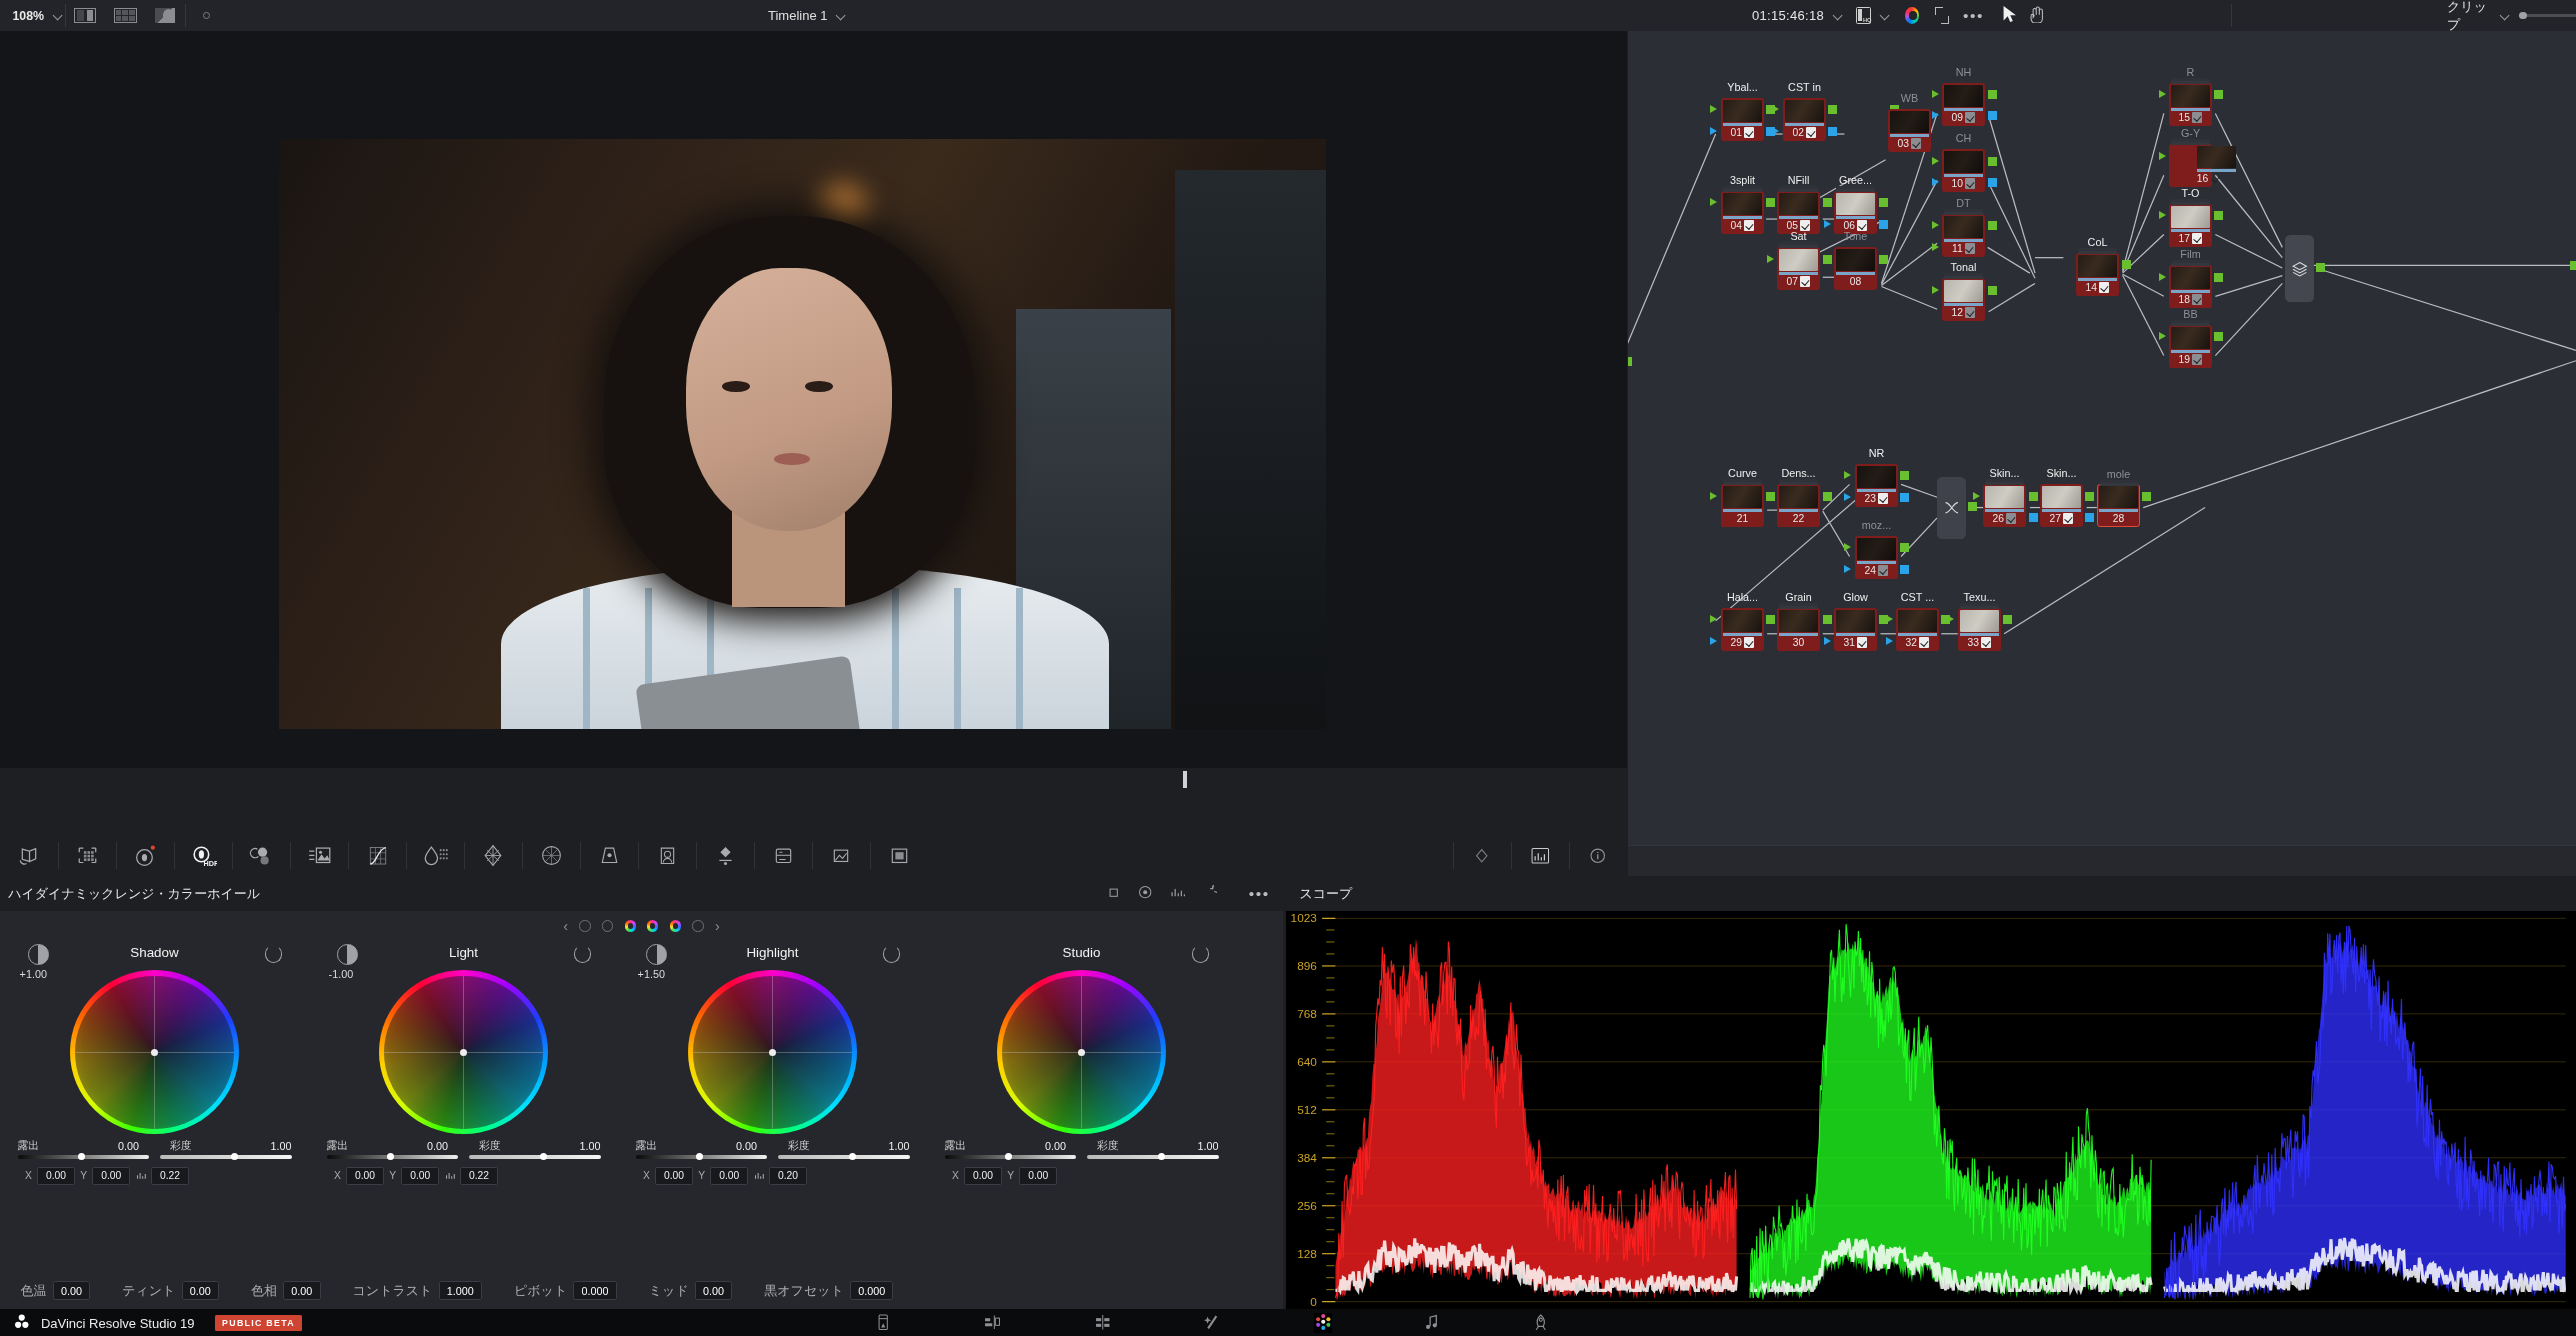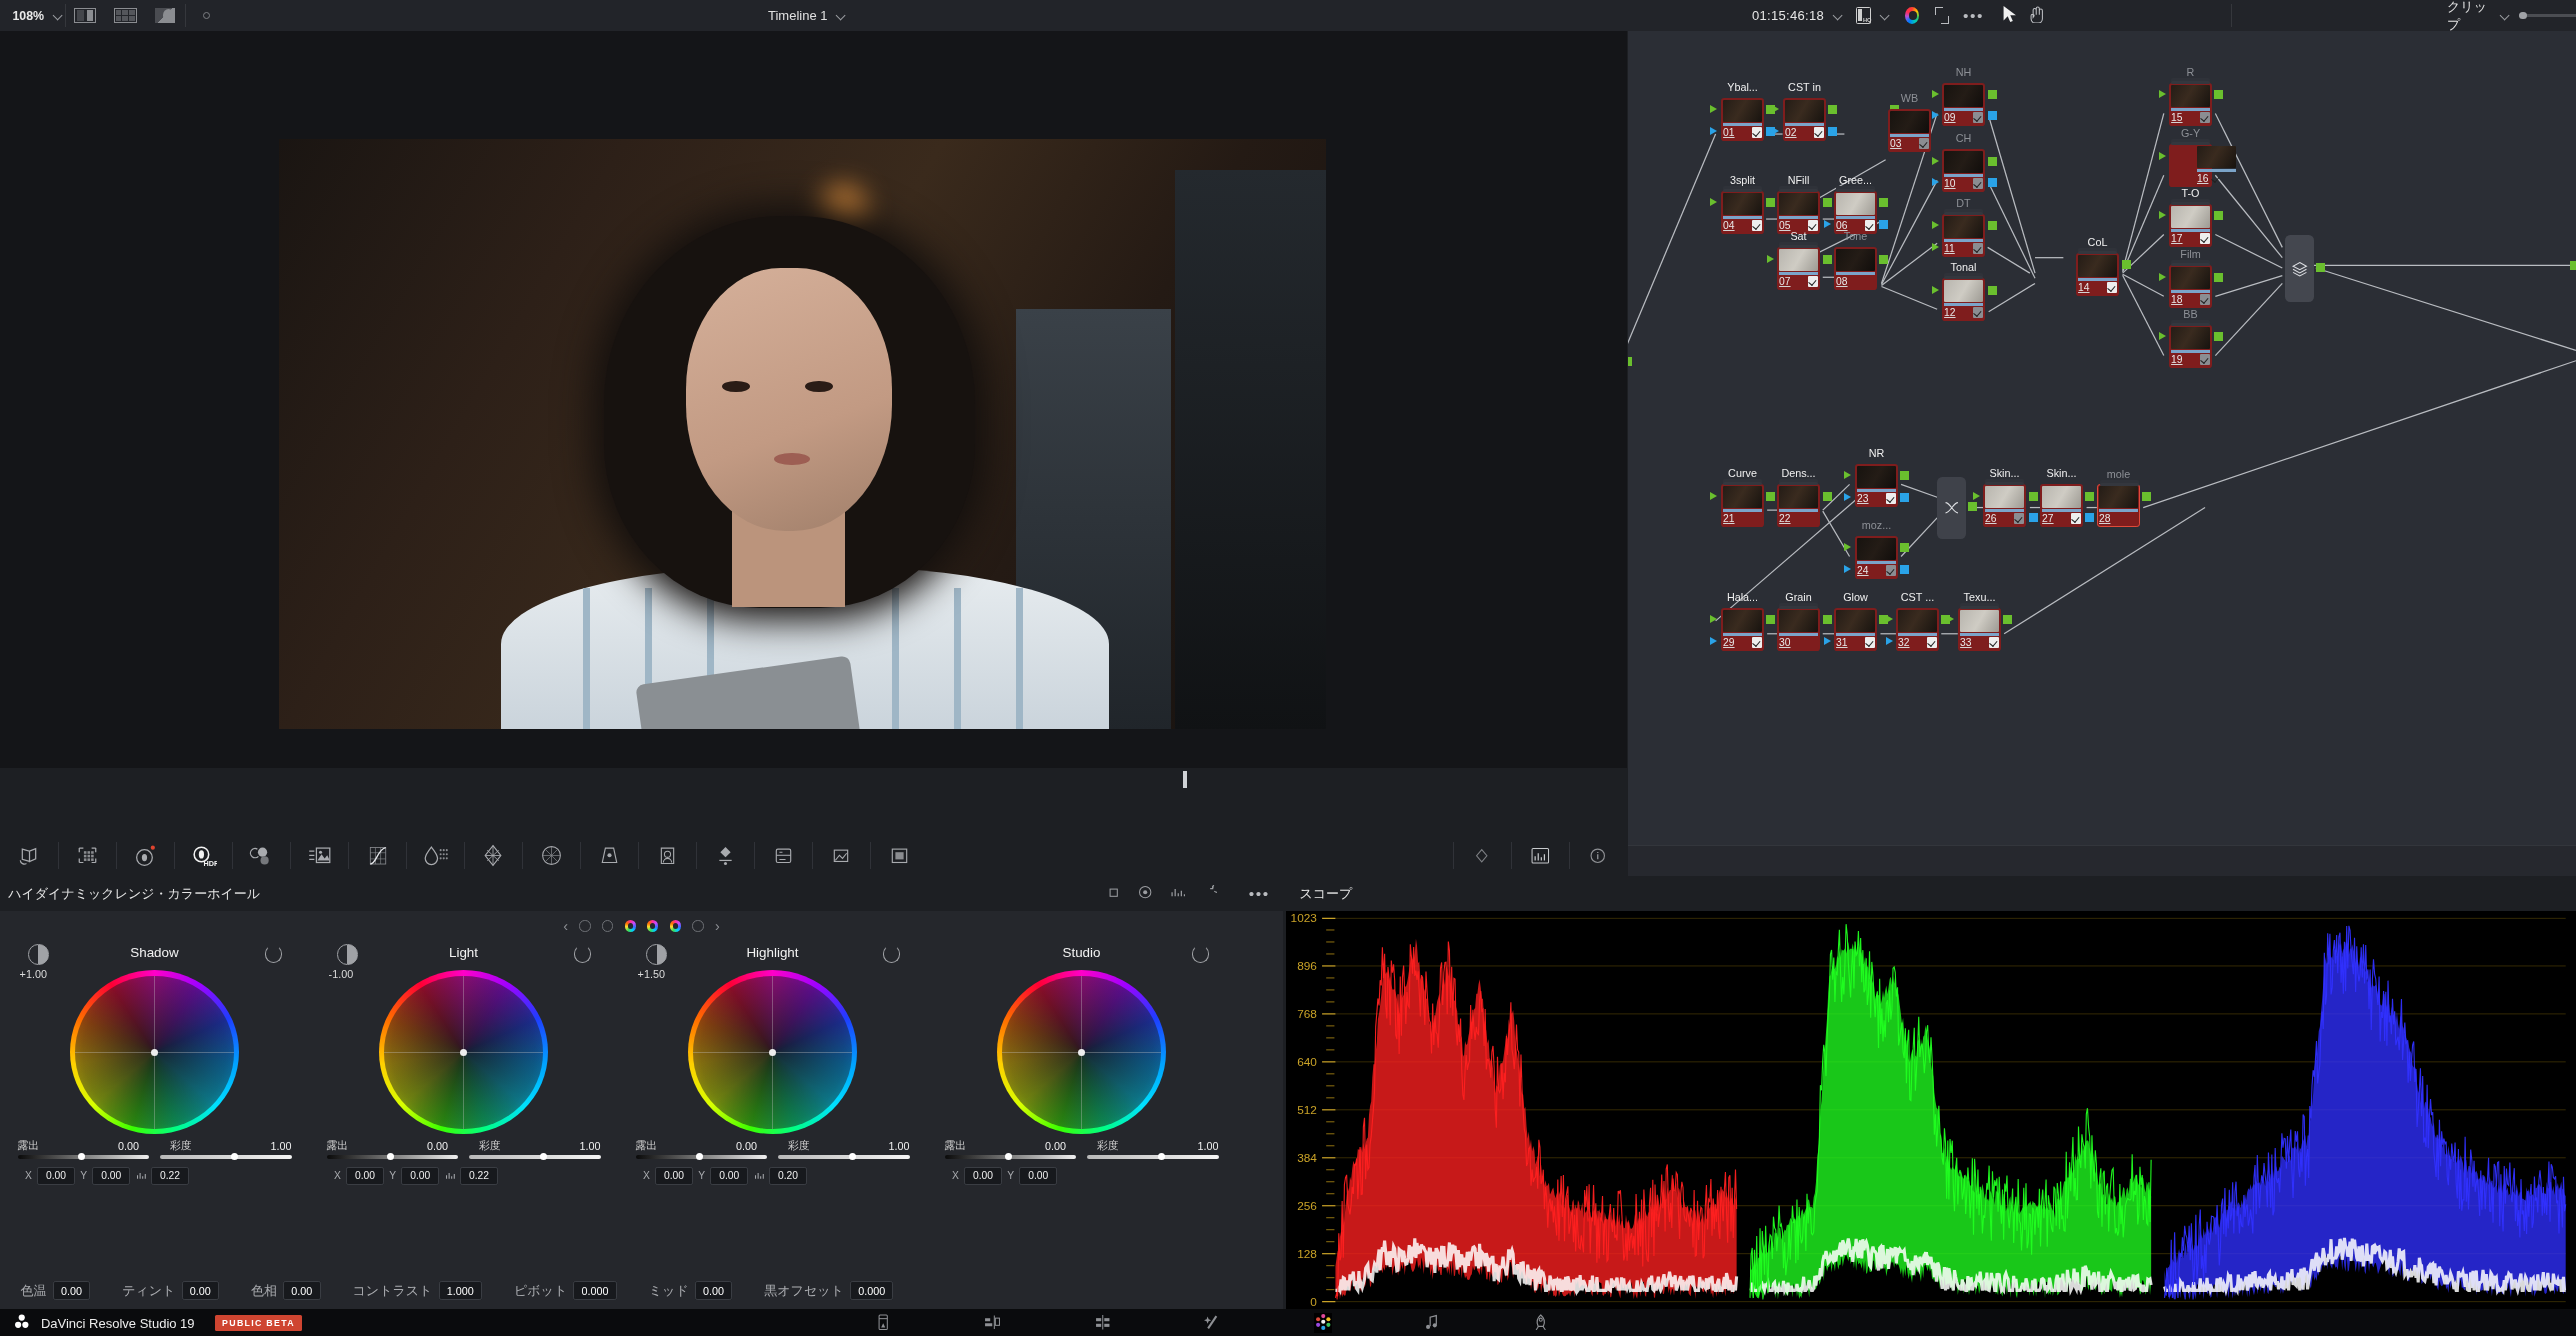--- a/index.html
+++ b/index.html
@@ -67,21 +67,21 @@
   .tool + .tool:before{ content:""; position:absolute; left:0; top:7.2px; height:27px; width:0.5px; background:#303238;}
   .tool svg{ display:block; }
   .tool.right-grp{ margin-left:auto;}
 
   
   .nodepanel{ position:absolute; left:1628px; top:31px; width:948px; height:845px; background:#2b2e35; overflow:hidden;}
   .nodepanel .gbar{ position:absolute; left:0; bottom:0; width:948px; height:31px; background:#26282e; border-top:0.5px solid #33363c;}
   .node{ position:absolute; background:#7f1d1d; border-radius:3.1px; padding:2.1px; width:43px; }
   .node .thumb{ width:39px; height:21.6px; background:linear-gradient(120deg,#241c16,#3a2b1f 45%,#17130f); border-radius:1px; }
   .node .bar{ width:39px; height:2.6px; background:#7ba4c9; margin-top:1.5px;}
-  .node .row{ display:flex; align-items:center; justify-content:space-between; gap:2.1px; height:13.4px;text-decoration:underline;}
+  .node .row{ display:flex; align-items:center; justify-content:center; gap:2.1px; height:13.4px;}
   .node .num{ font-size:10.3px; color:#e9e9e9; font-weight:500;}
   .node .chk{ width:10.3px;height:10.3px; border-radius:1px; background:#eee; position:relative;}
   .node .chk.off{ background:#8b8d92;}
   .node .chk:after{content:"";position:absolute;left:2.6px;top:2.1px;width:3.6px;height:5.7px;border-right:1.3px solid #222;border-bottom:1.3px solid #222;transform:rotate(40deg);}
   .node.layered:before{content:"";position:absolute;left:2.1px;top:-4.6px;width:39px;height:3.1px;background:#2f3239;border-radius:1.5px;}
   .node.layered:after{content:"";position:absolute;left:2.1px;top:-2.1px;width:39px;height:3.1px;background:#34373e;border-radius:1.5px;}
   .node.selected{ border:1px solid #e04a3a; padding:1px;}
   .node .lbl{ position:absolute; left:50%; transform:translateX(-50%); top:-17.5px; font-size:10.8px; white-space:nowrap; color:#f0f0f0;}
   .node .lbl.dim{ color:#8d9096;}
   .port{ position:absolute; width:0;height:0;border-top:4.6px solid transparent;border-bottom:4.6px solid transparent;border-left:7.2px solid #6abf2e;}

